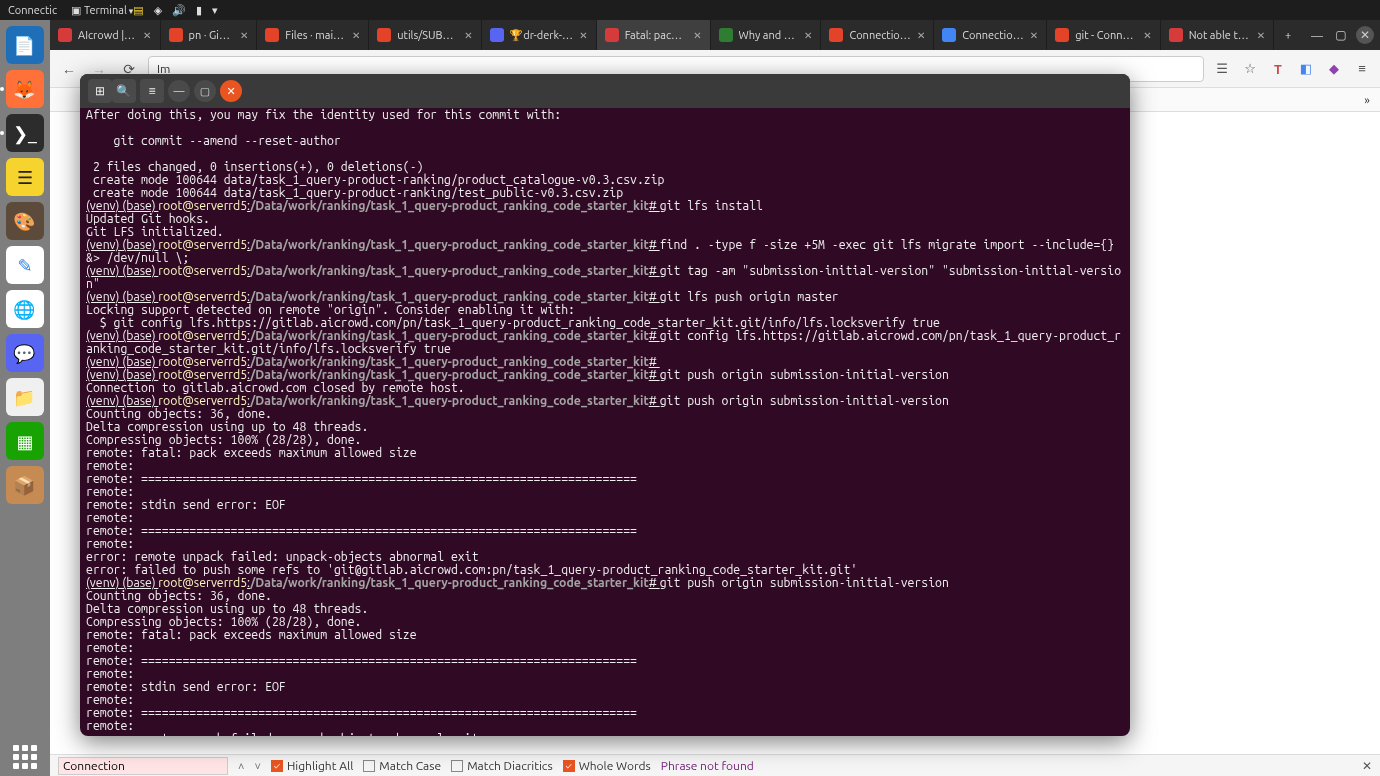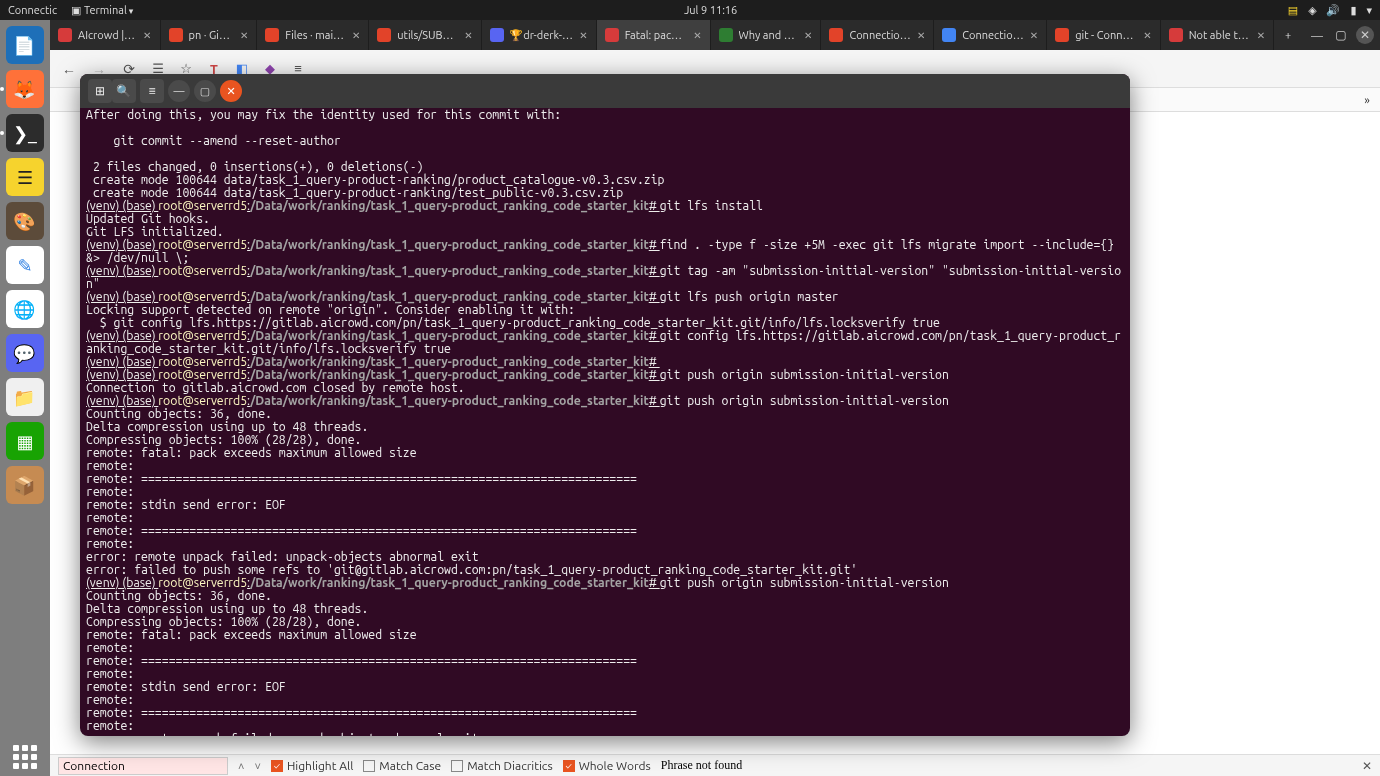--- a/index.html
+++ b/index.html
@@ -53,32 +53,31 @@
 .c-green { color:#fef9c3; font-weight:normal; }
 .c-blue { color:#a3a3a3; font-weight:bold; }
 .c-white { color:#eeeeec;text-decoration:underline; }
 
 .findbar { height:22px; background:#f5f5f5; border-top:1px solid #ddd; display:flex; align-items:center; padding:0 8px; font-size:12px; gap:10px; }
 .findbar input { width:170px; height:18px; border:1px solid #ccc; font-size:12px; padding:0 4px; background:#ffe5e5; }
 .findbar .chev { color:#777; font-size:11px; }
 .findbar label { display:flex; align-items:center; gap:4px; color:#333; }
 .findbar .chk { width:12px;height:12px; border:1px solid #888; display:inline-flex; align-items:center; justify-content:center; font-size:9px; color:#fff; }
 .findbar .chk.on { background:#e95420; border-color:#e95420; }
-.findbar .status { color:#000000;font-family:Liberation Serif, serif; }
+.findbar .status { color:#701a75; }
 .findbar .closefb { margin-left:auto; color:#555; }
 </style>
 </head>
 <body>
 
 <div class="topbar">
   <div class="left">
     <span>Connectic</span>
     <span class="dropdown">▣ <span>Terminal</span></span>
   </div>
-  <div class="center">Jul 9  11:16</div>
   <div class="right">
     <span style="color:#f6d32d">▤</span>
     <span>◈</span>
     <span>🔊</span>
     <span>▮</span>
     <span>▾</span>
   </div>
 </div>
 
 <div class="dock">
@@ -171,20 +170,23 @@
       <span>—</span>
       <span>▢</span>
       <span>✕</span>
     </div>
   </div>
 
   <div class="toolbar">
     <span class="nav-btn">←</span>
     <span class="nav-btn" style="color:#bbb">→</span>
     <span class="nav-btn">⟳</span>
+    <div class="urlbar">
+        <span>Im</span>
+      </div>
     <span class="tool-icon">☰</span>
     <span class="tool-icon">☆</span>
     <span class="tool-icon" style="color:#d04545;font-weight:bold">T</span>
     <span class="tool-icon" style="color:#4285f4">◧</span>
     <span class="tool-icon" style="color:#8e44ad">◆</span>
     <span class="tool-icon">≡</span>
   </div>
 
   <div class="bookmark-bar">
     <span></span>

